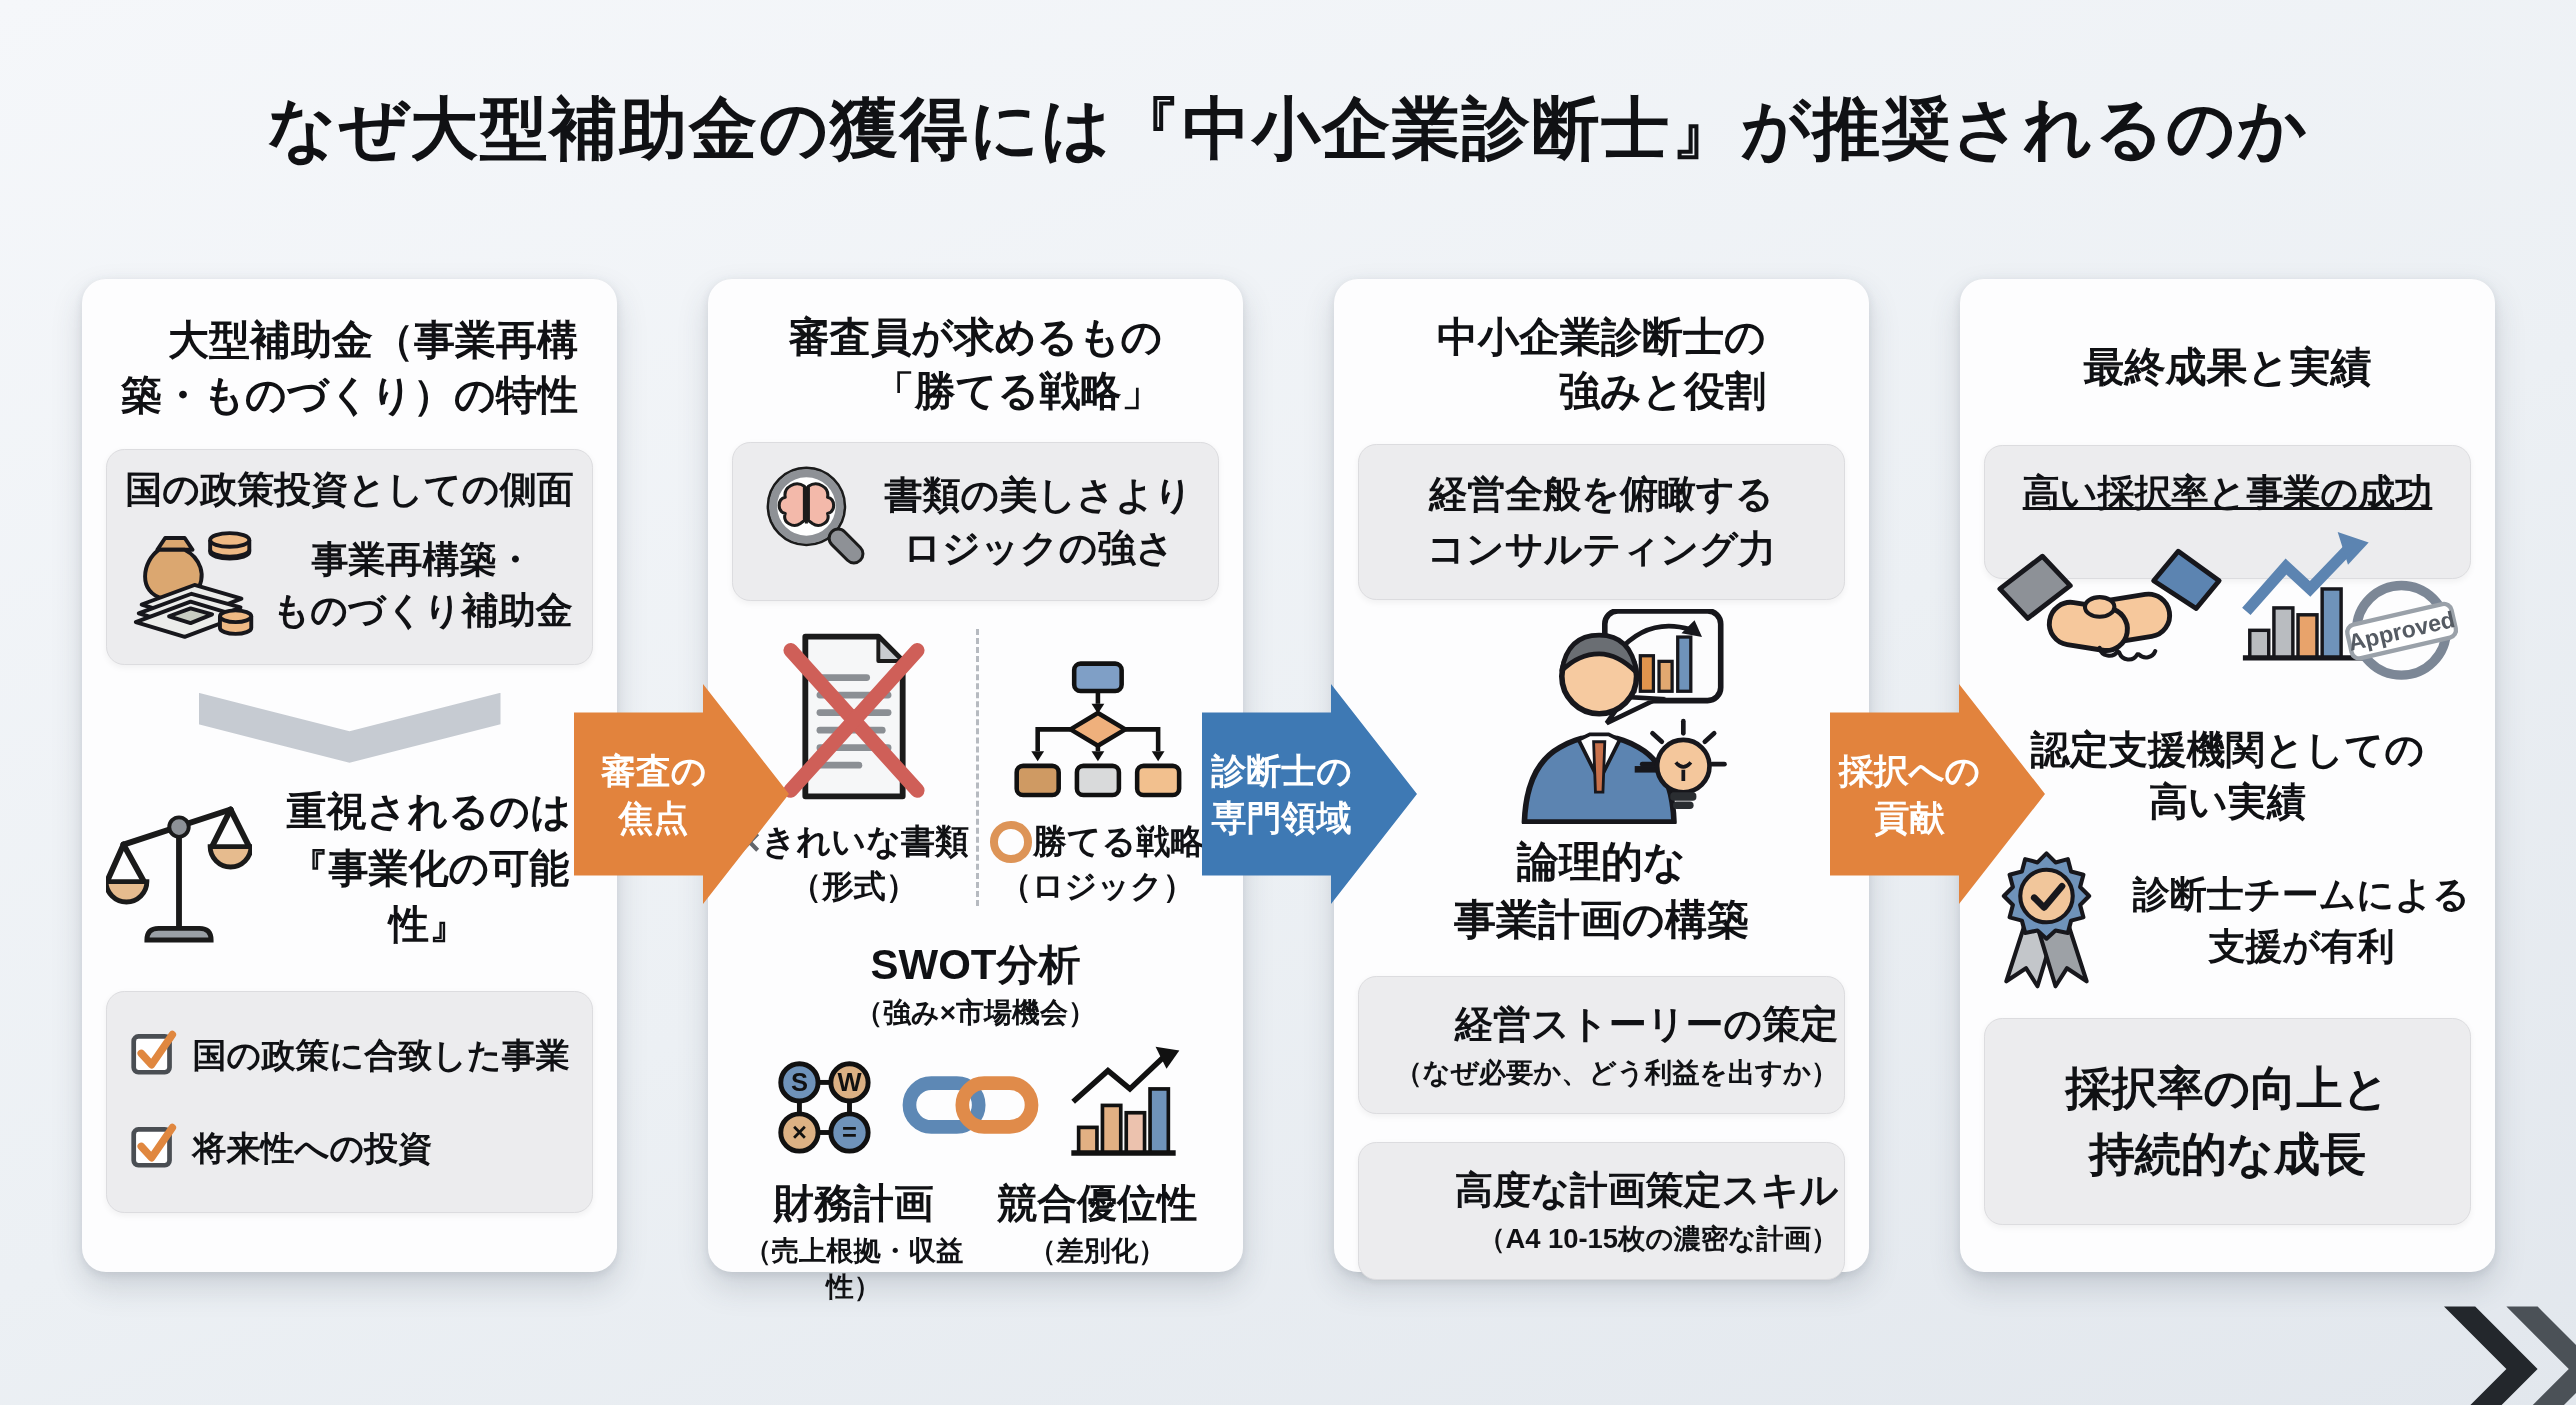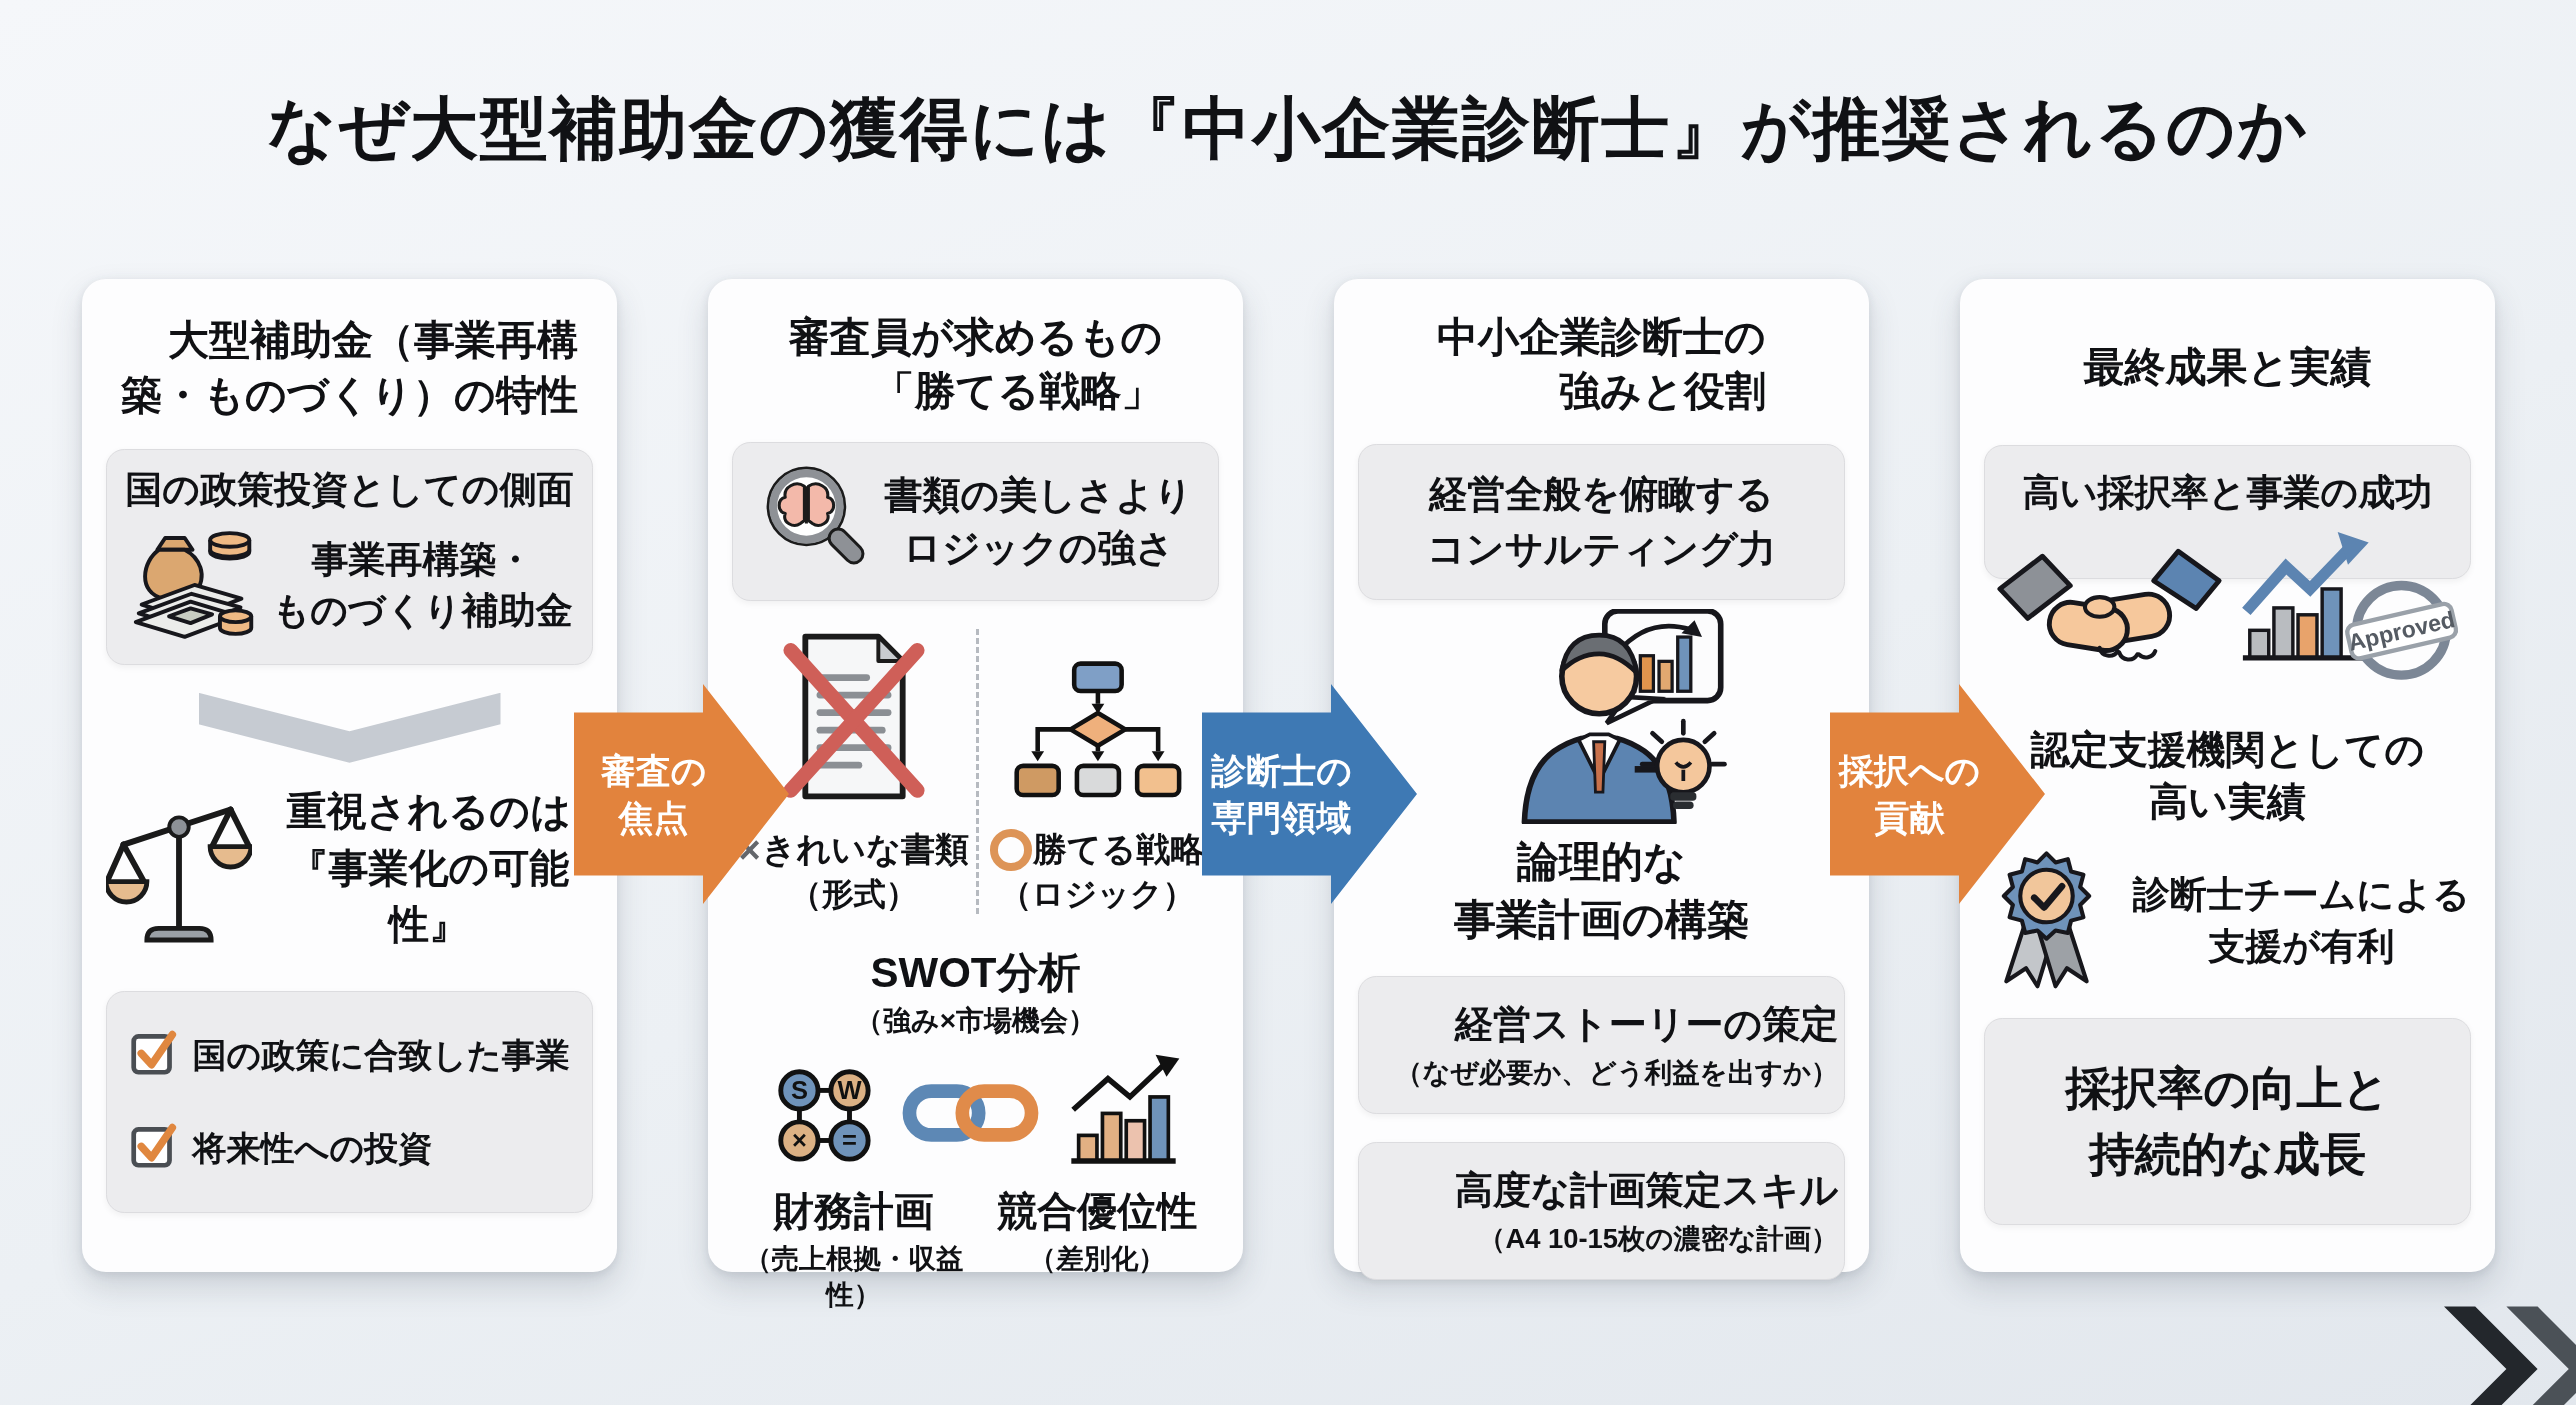--- a/index.html
+++ b/index.html
@@ -40,21 +40,21 @@
   .check-box { margin-top:38px; padding:35px 22px; display:flex; flex-direction:column; gap:36px;text-align:right; }
   .check-row { display:flex; align-items:center; gap:14.6px; font-size:34px; font-weight:800; }
 
   
   .logic-box { margin-top:24px; padding:16.5px 9.1px; display:flex; align-items:center; justify-content:center; gap:5.5px; }
   .logic-label { font-size:38px; font-weight:800; text-align:center; line-height:1.4; }
   .compare { display:flex; width:100%; margin-top:22px; position:relative; }
   .compare::before { content:""; position:absolute; left:50%; top:5.5px; bottom:3.7px; border-left:3.7px dashed #b6bac0; }
   .compare-col { flex:1; display:flex; flex-direction:column; align-items:center; }
   .compare-icon { height:183px; display:flex; align-items:flex-end; justify-content:center; }
-  .compare-label { font-size:34px; font-weight:800; margin-top:21px; display:flex; align-items:center; gap:1px; }
+  .compare-label { font-size:34px; font-weight:800; margin-top:13px; display:flex; align-items:center; gap:1px; }
   .compare-sub { font-size:32px; font-weight:800; margin-top:0px; }
   .cross-mark { color:#63666b; font-size:38px; font-weight:800; line-height:1; }
   .maru-mark { width:25.6px; height:25.6px; border:8.2px solid #dd9457; border-radius:50%; display:inline-block; }
   .swot-title { font-size:42px; font-weight:800; margin-top:27.4px; }
   .swot-sub { font-size:28px; font-weight:800; margin-top:1.8px; }
   .icons-row { display:flex; align-items:center; justify-content:center; gap:25.6px; margin-top:12.8px; }
   .col-labels { display:flex; width:100%; margin-top:9.1px; }
   .lcol { flex:1; text-align:center; }
   .col-label { font-size:40px; font-weight:800; }
   .col-sub { font-size:27.4px; font-weight:800; margin-top:1.8px; }
@@ -62,21 +62,21 @@
   
   .overview-box { margin-top:25.6px; padding:22px 7.3px; }
   .overview-label { font-size:38px; font-weight:800; text-align:center; line-height:1.45; }
   .consultant-wrap { margin-top:9.1px; }
   .plan-label { font-size:42px; font-weight:800; text-align:center; line-height:1.38; margin-top:5.5px; }
   .info-box { margin-top:27.4px; padding:22px 5.5px; text-align:right; }
   .info-label { font-size:38px; font-weight:800; }
   .info-sub { font-size:27.4px; font-weight:700; margin-top:5.5px; }
 
   
-  .success-box { margin-top:20px; padding:22px 5.5px 60px; text-align:center; }
+  .success-box { margin-top:20px; padding:22px 5.5px 60px; text-align:center;text-decoration:underline; }
   .success-label { font-size:37px; font-weight:800; }
   .result-icons { display:flex; justify-content:center; align-items:center; gap:12.8px; margin-top:-53px; position:relative; z-index:2; }
   .cert-label { font-size:39px; font-weight:800; text-align:center; line-height:1.35; margin-top:25.6px; }
   .team-row { display:flex; align-items:center; justify-content:center; gap:25px; margin-top:16.5px; }
   .team-label { font-size:37px; font-weight:800; text-align:center; line-height:1.4; }
   .growth-box { margin-top:22px; padding:37px 5.5px; text-align:center; }
   .growth-label { font-size:46px; font-weight:800; line-height:1.42; }
 
   
   .flow-arrow {

